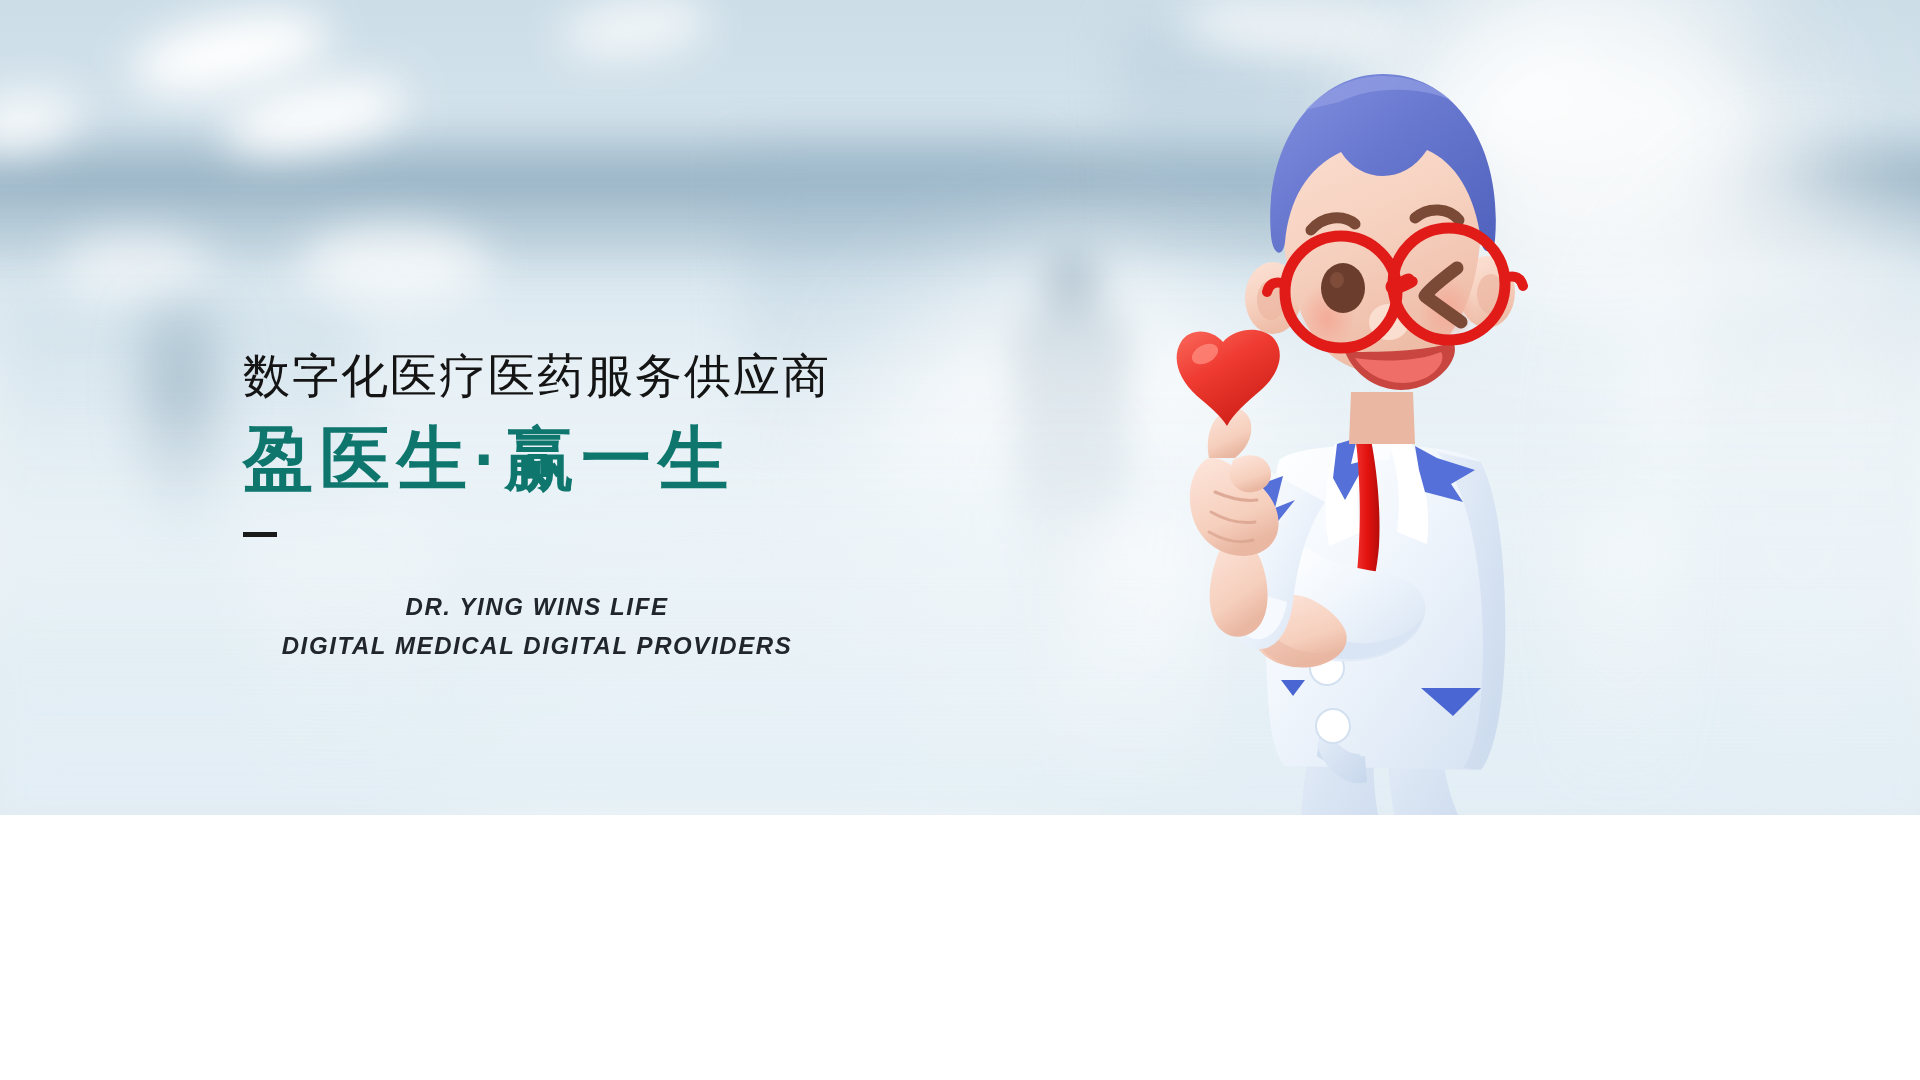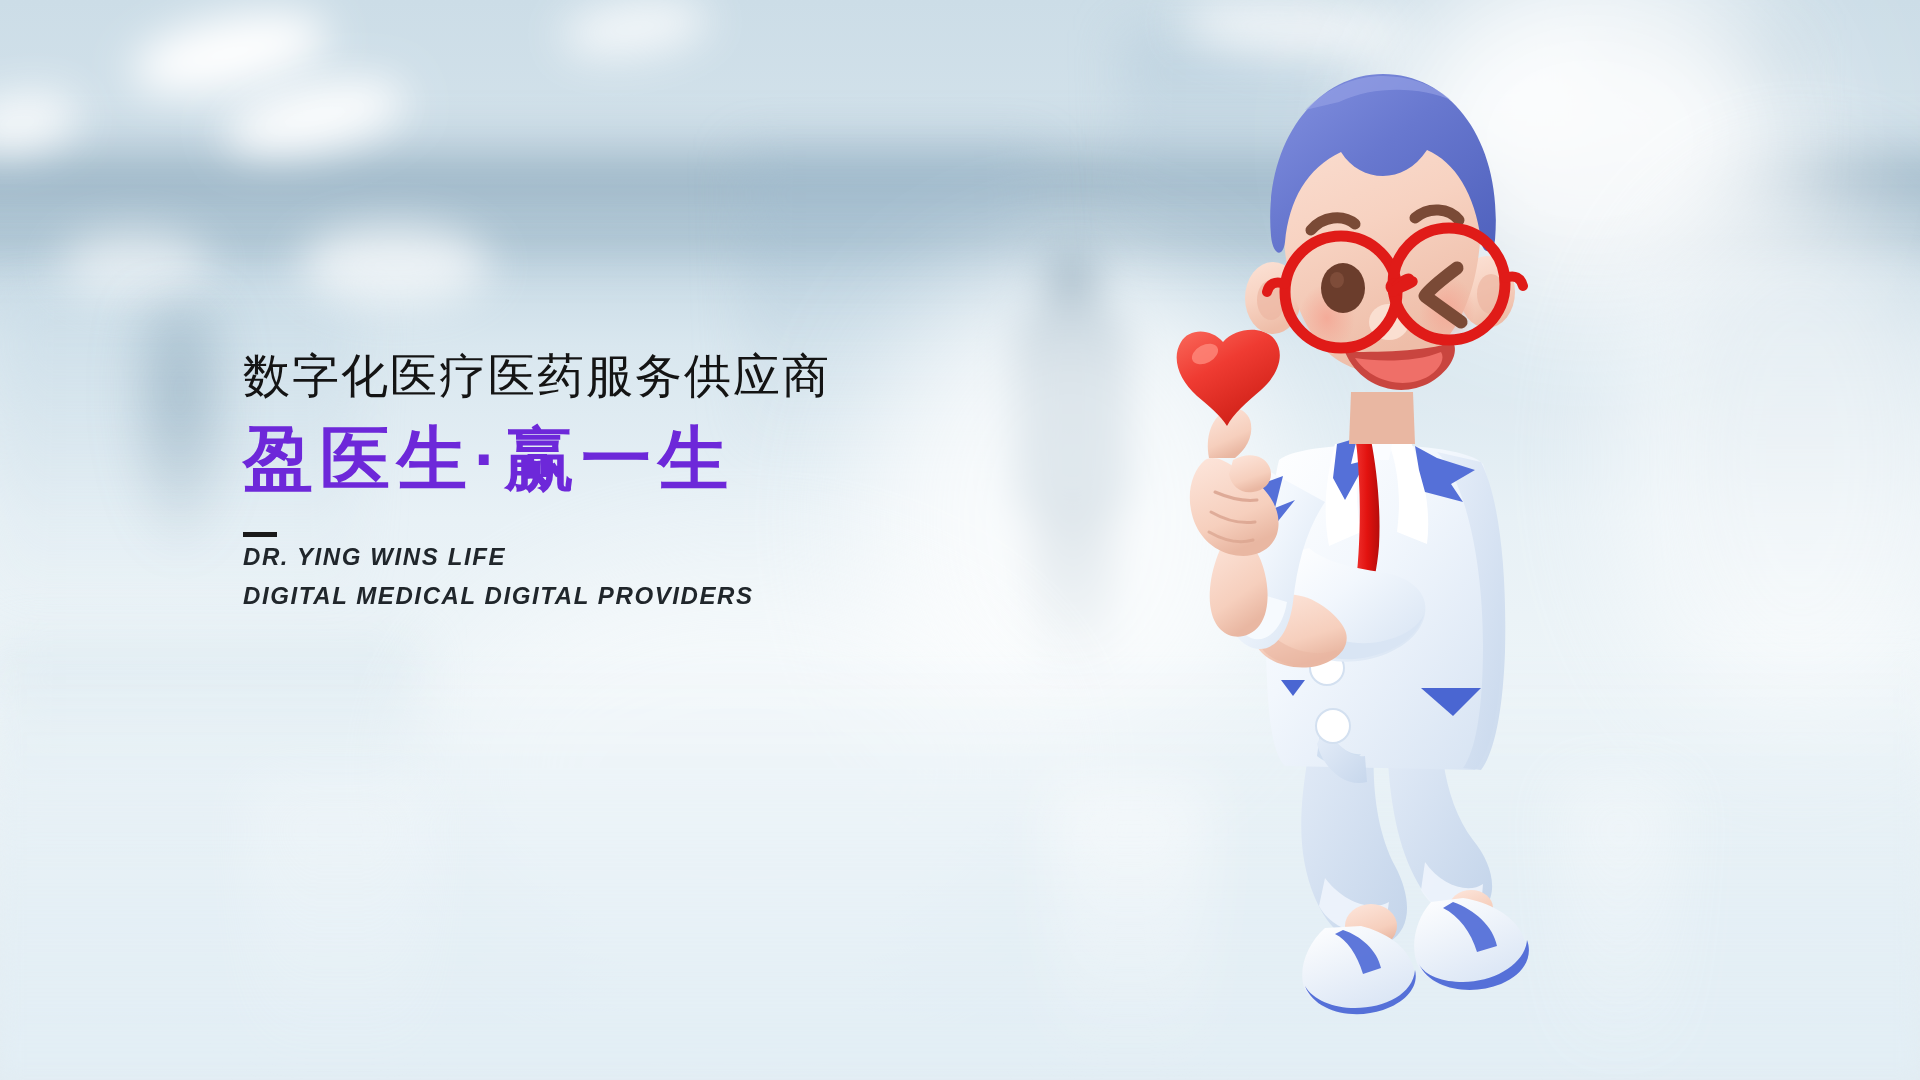--- a/index.html
+++ b/index.html
@@ -6,21 +6,21 @@
   * { margin:0; padding:0; box-sizing:border-box; }
   html, body {
     width:1920px; height:1080px;
     overflow:hidden;
     font-family:"Liberation Sans", sans-serif;
   }
 
   
   .stage {
     position:relative;
-    width:1920px; height:1080px;
+    width:1920px; height:815px;
     background:#e9f1f6;
     overflow:hidden;
   }
 
   
   .bg-layer { position:absolute; inset:0; }
 
   .bg-base {
     background:
       linear-gradient(180deg,
@@ -158,36 +158,38 @@
     color:#141414;
     font-weight:400;
     white-space:nowrap;
   }
   .headline-main {
     margin-top:18px;
     font-size:70px;
     line-height:1.1;
     font-weight:700;
     letter-spacing:7px;
-    color:#6d28d9;
+    color:#0f766e;
     white-space:nowrap;
   }
   .divider {
     margin-top:34px;
     width:34px; height:5px;
     background:#1a1a1a;
   }
   .en-block {
+    margin-top:50px;
     font-style:italic;
     font-weight:600;
     font-size:24px;
     letter-spacing:1.6px;
     line-height:1.63;
     color:#20262b;
     white-space:nowrap;
+    text-align:center;
   }
 
   
   .mascot {
     position:absolute;
     left:1175px; top:40px;
     width:430px; height:1010px;
     z-index:15;
   }
   .mascot svg { display:block; width:100%; height:100%; overflow:visible; }

